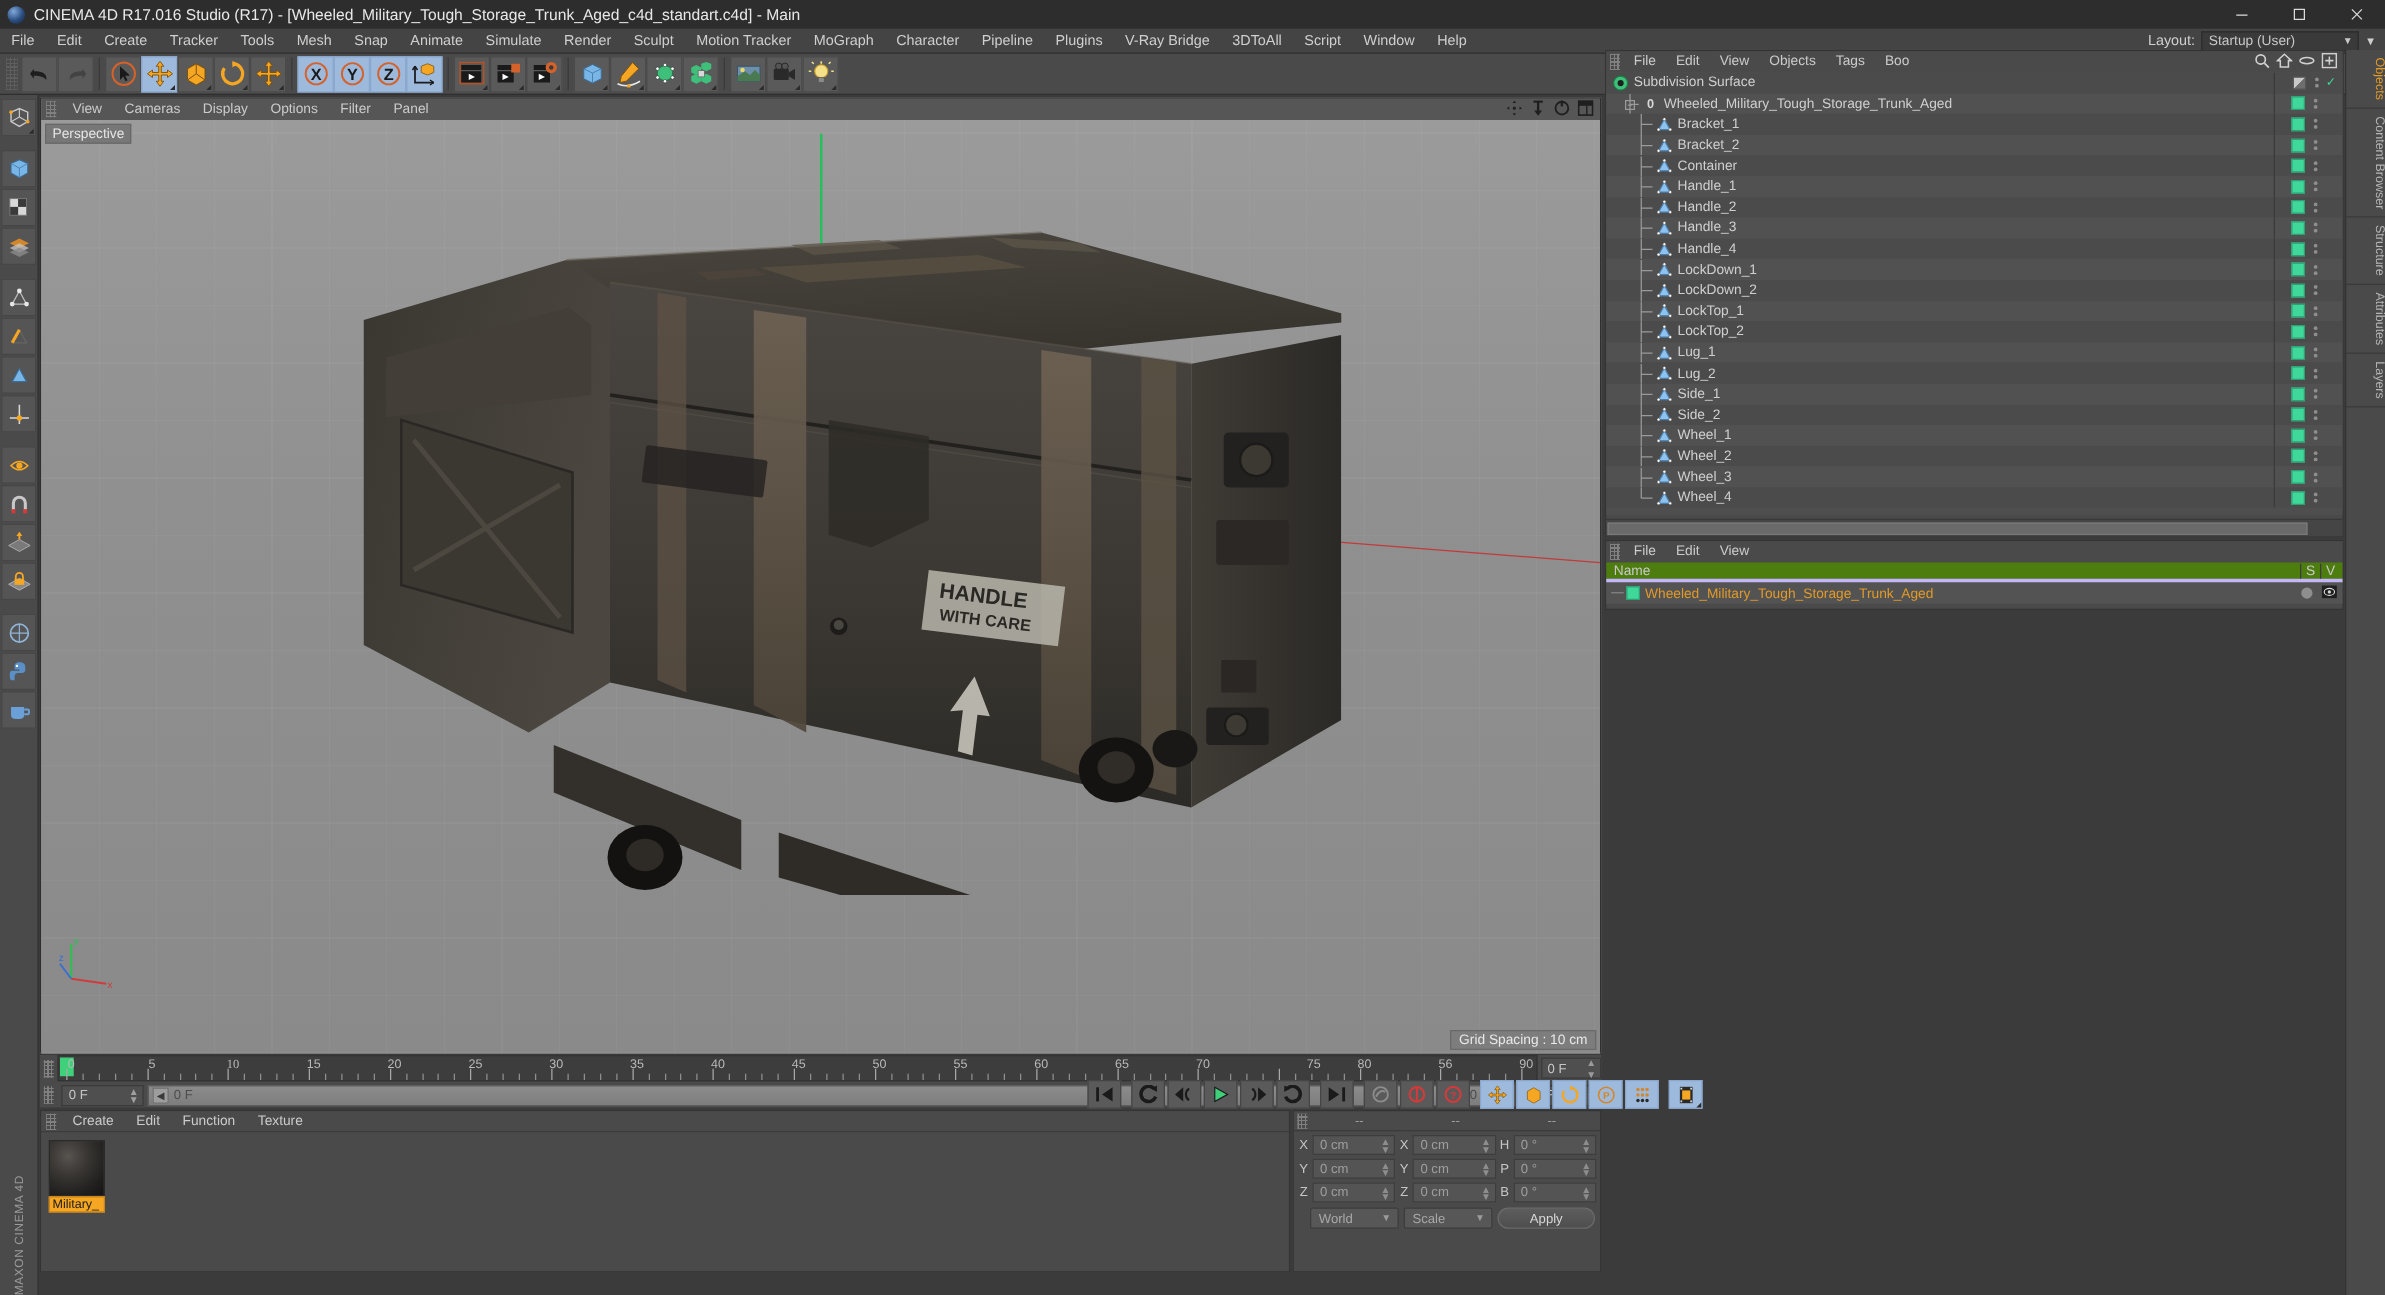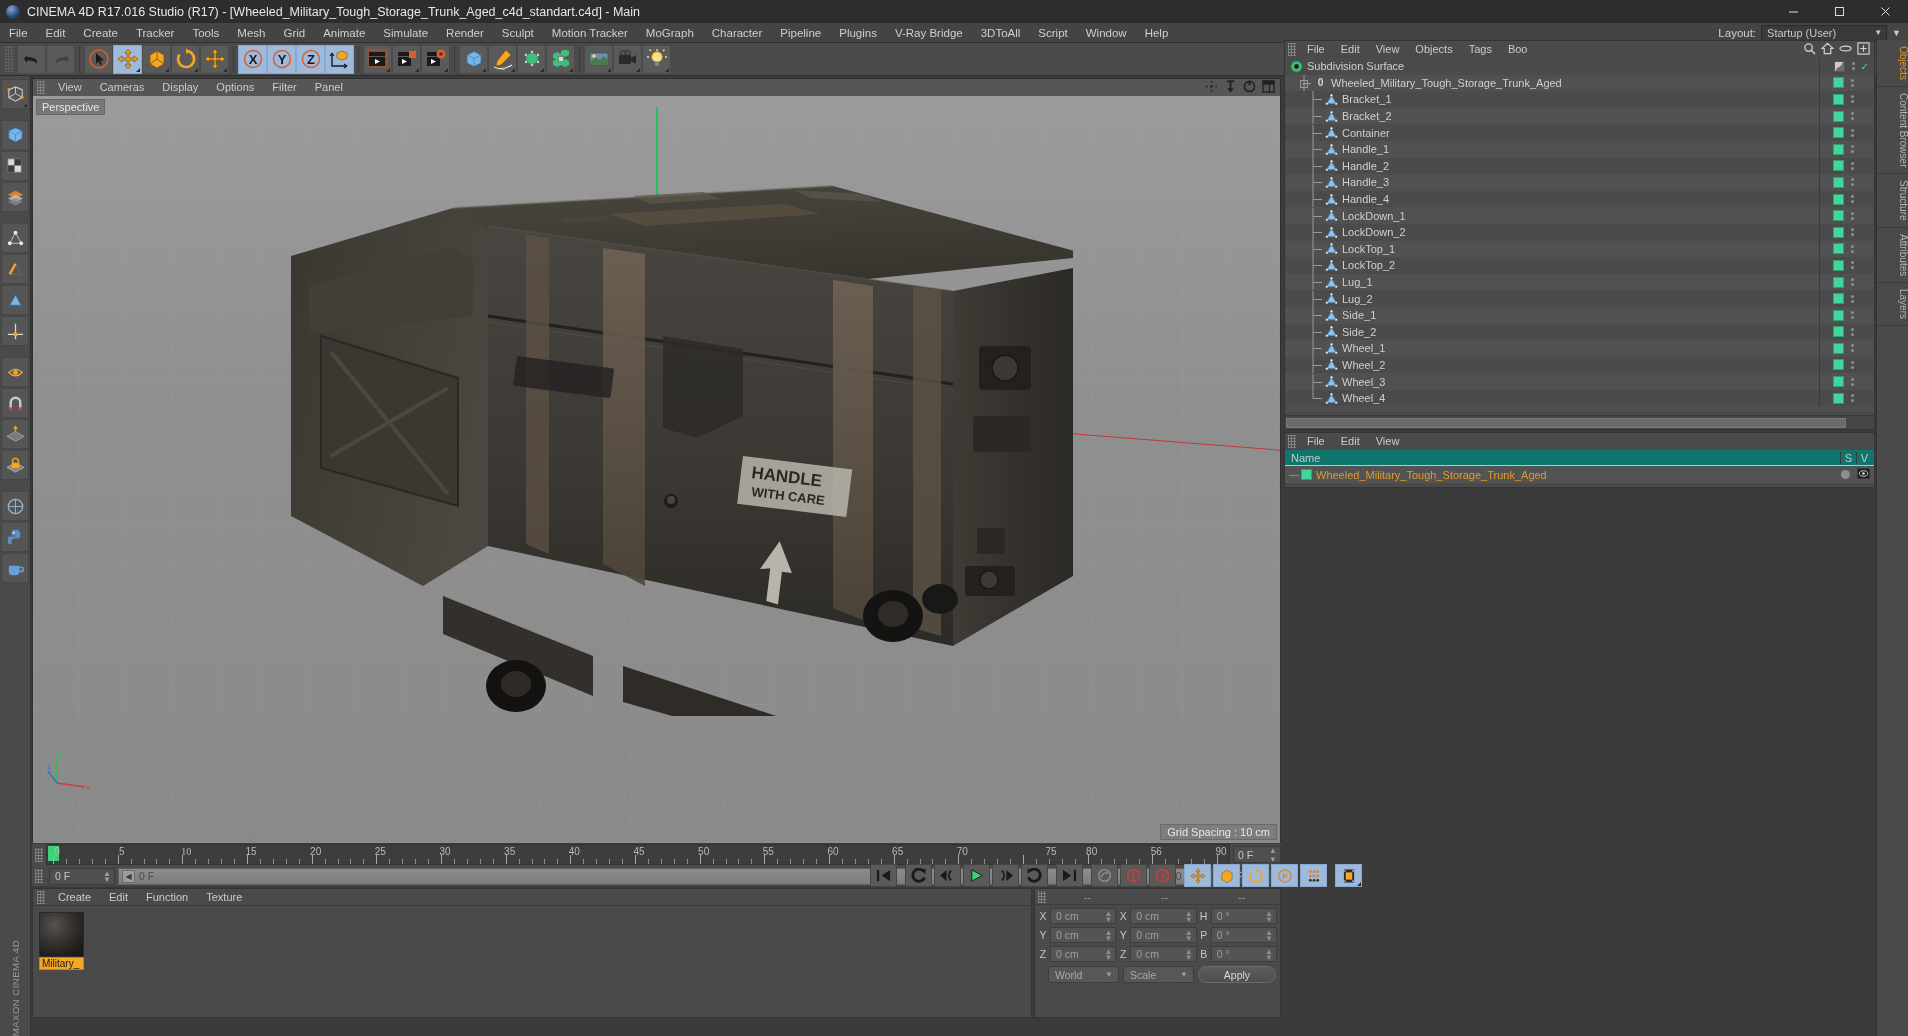--- a/index.html
+++ b/index.html
@@ -249,22 +249,22 @@
   .om-scroll{position:absolute;left:0;right:0;bottom:0;height:14px;background:#454545;border-top:1px solid #383838;}
   .om-scroll-thumb{position:absolute;left:1px;top:2px;height:10px;width:560px;background:#6a6a6a;border:1px solid #7a7a7a;}
 
   
   .obj2{
     position:absolute;left:1284px;top:432px;width:591px;height:56px;
     background:#4a4a4a;border:1px solid #343434;
   }
   .o2-menubar{height:17px;background:#4a4a4a;display:flex;align-items:center;
     font-size:11px;color:#cbcbcb;}
-  .o2-head{height:16px;background:#0f766e;display:flex;align-items:center;
-    font-size:11px;color:#c9c9c9;border-bottom:1px solid #c4b5fd;position:relative;}
+  .o2-head{height:16px;background:#4d7c0f;display:flex;align-items:center;
+    font-size:11px;color:#c9c9c9;border-bottom:3px solid #c4b5fd;position:relative;}
   .o2-head .nm{padding-left:6px;}
   .o2-head .cols{position:absolute;right:2px;display:flex;gap:0;}
   .o2-head .cols span{width:16px;text-align:center;border-left:1px solid #3c3c3c;}
   .o2-row{height:17px;display:flex;align-items:center;background:#535353;font-size:11px;position:relative;}
   .o2-row .nm{color:#e09a2a;margin-left:4px;}
 
   
   .dockstrip{
     position:absolute;right:0;top:40px;width:32px;bottom:0;background:#4a4a4a;
     border-left:1px solid #333;
@@ -314,21 +314,21 @@
     </div>
   </div>
 
   <div class="menubar" id="menubar">
     <div class="mi">File</div>
       <div class="mi">Edit</div>
       <div class="mi">Create</div>
       <div class="mi">Tracker</div>
       <div class="mi">Tools</div>
       <div class="mi">Mesh</div>
-      <div class="mi">Grid</div>
+      <div class="mi">Snap</div>
       <div class="mi">Animate</div>
       <div class="mi">Simulate</div>
       <div class="mi">Render</div>
       <div class="mi">Sculpt</div>
       <div class="mi">Motion Tracker</div>
       <div class="mi">MoGraph</div>
       <div class="mi">Character</div>
       <div class="mi">Pipeline</div>
       <div class="mi">Plugins</div>
       <div class="mi">V-Ray Bridge</div>

